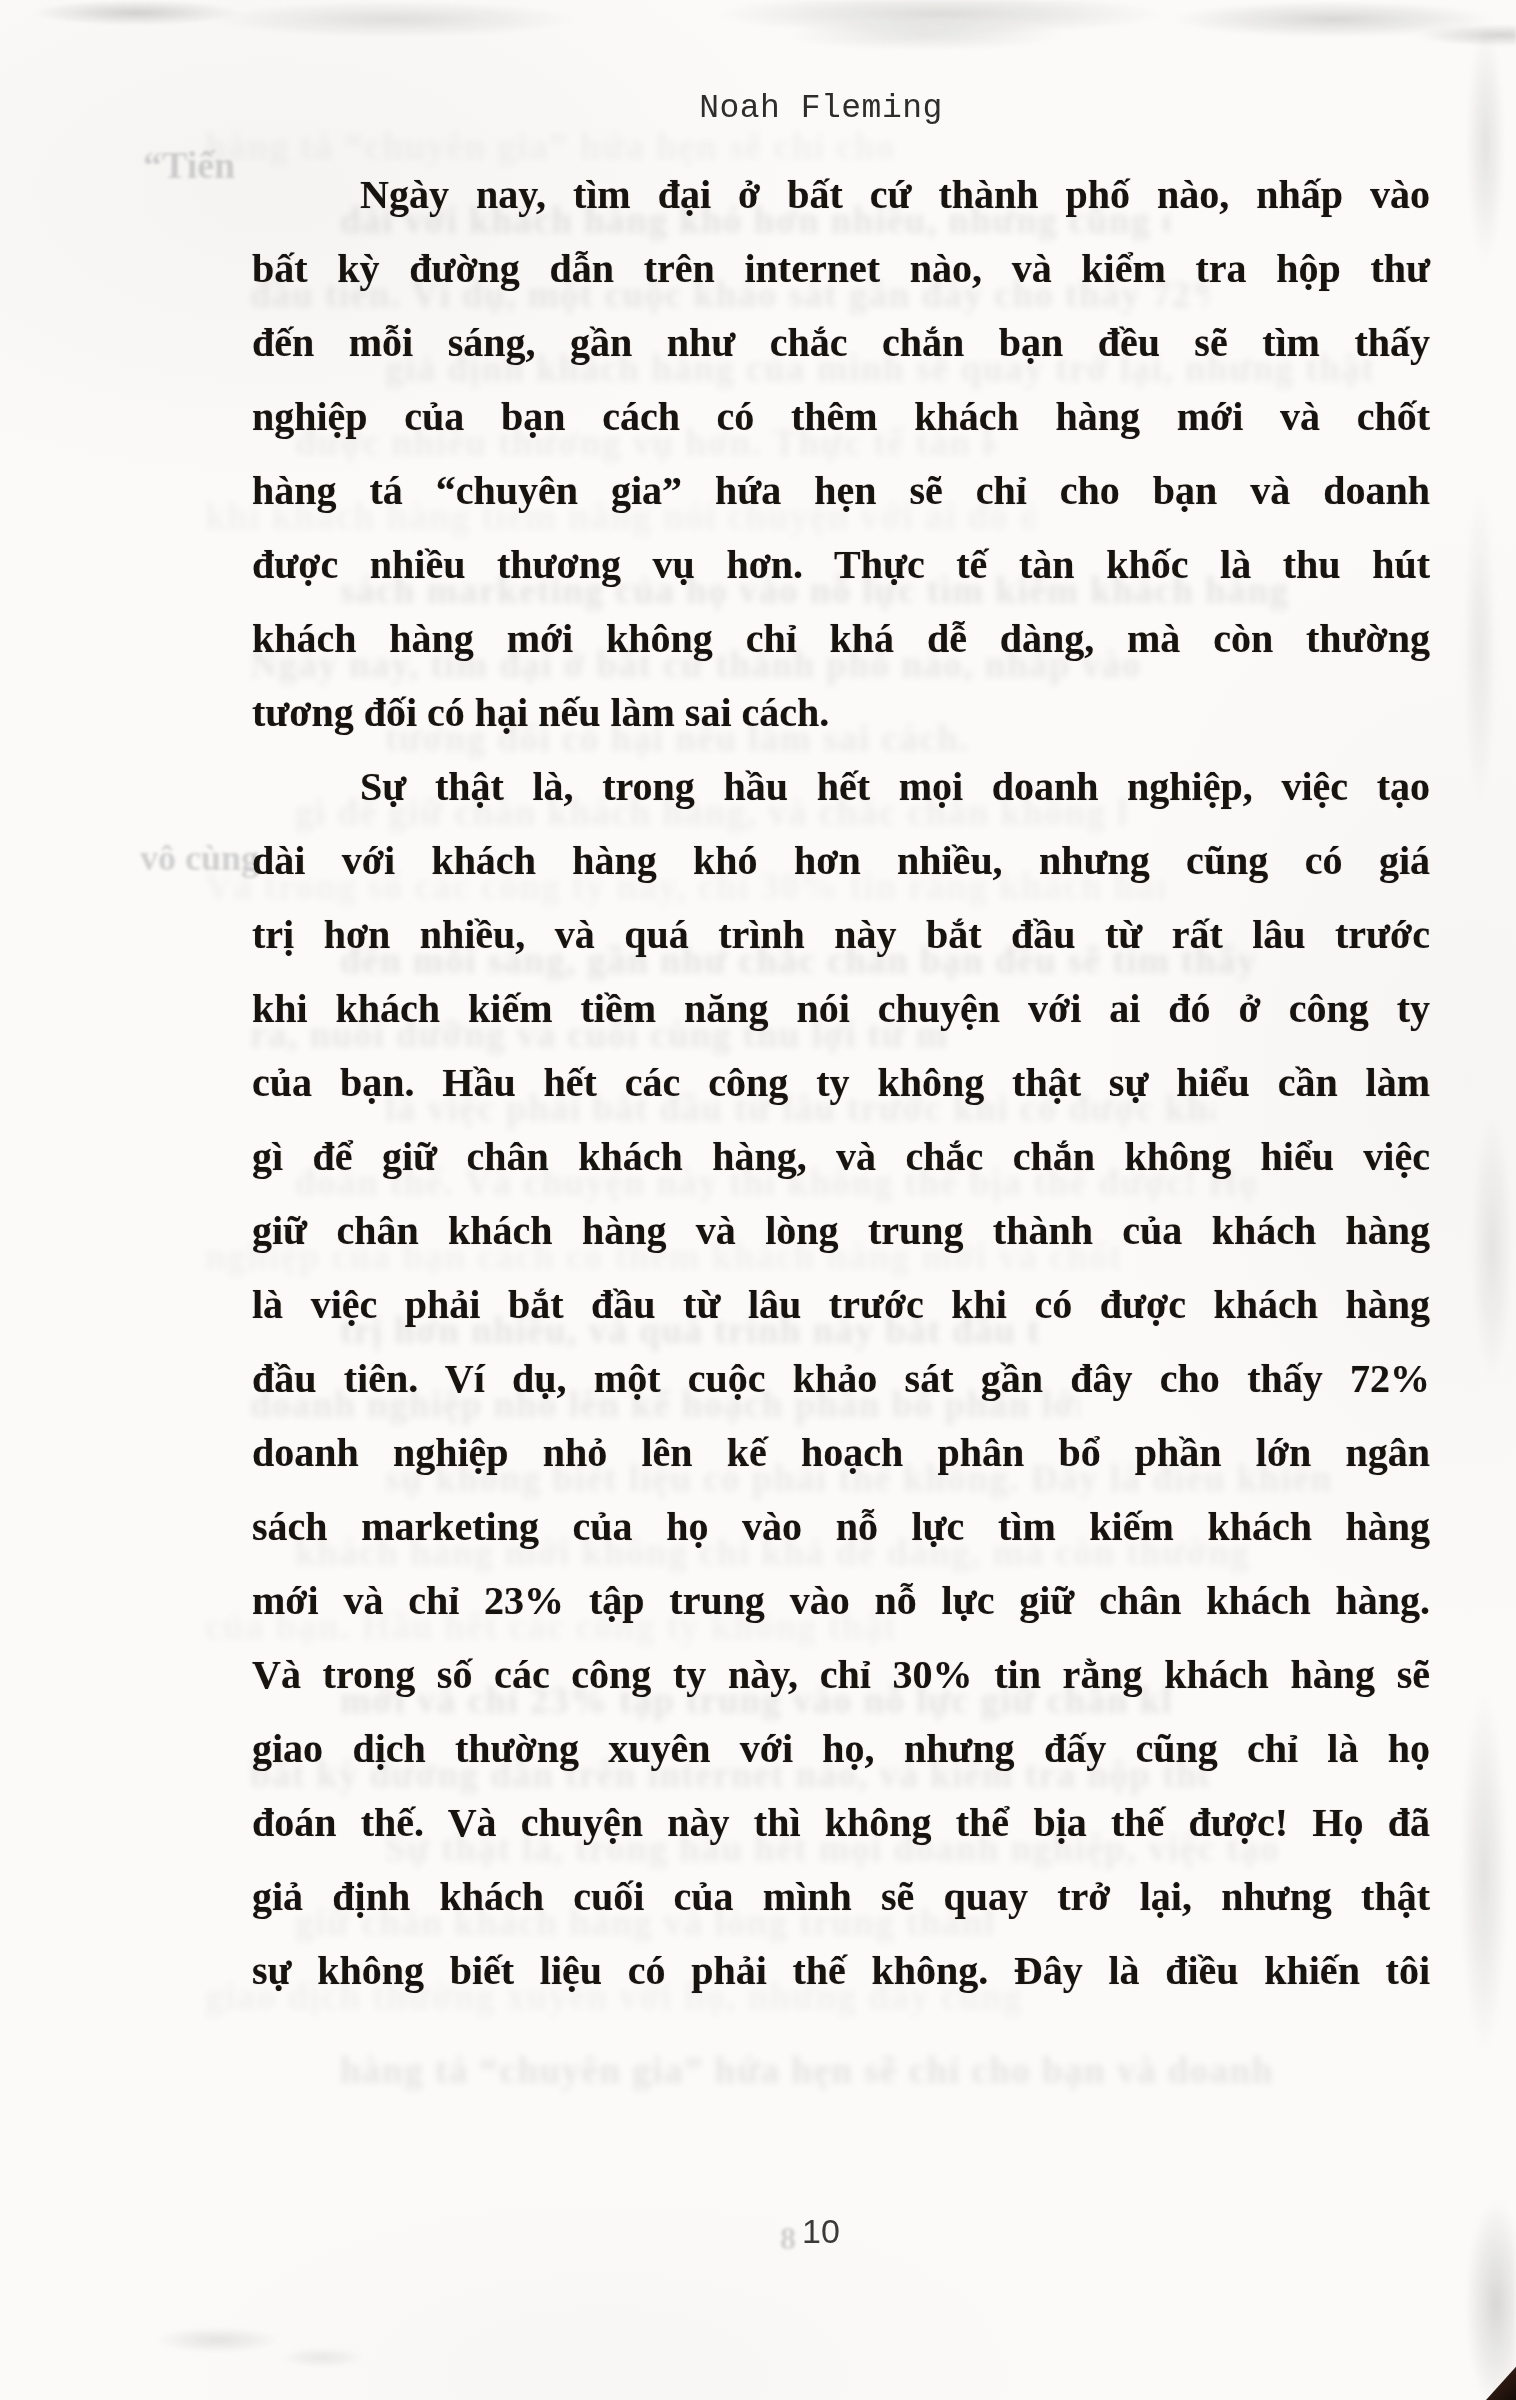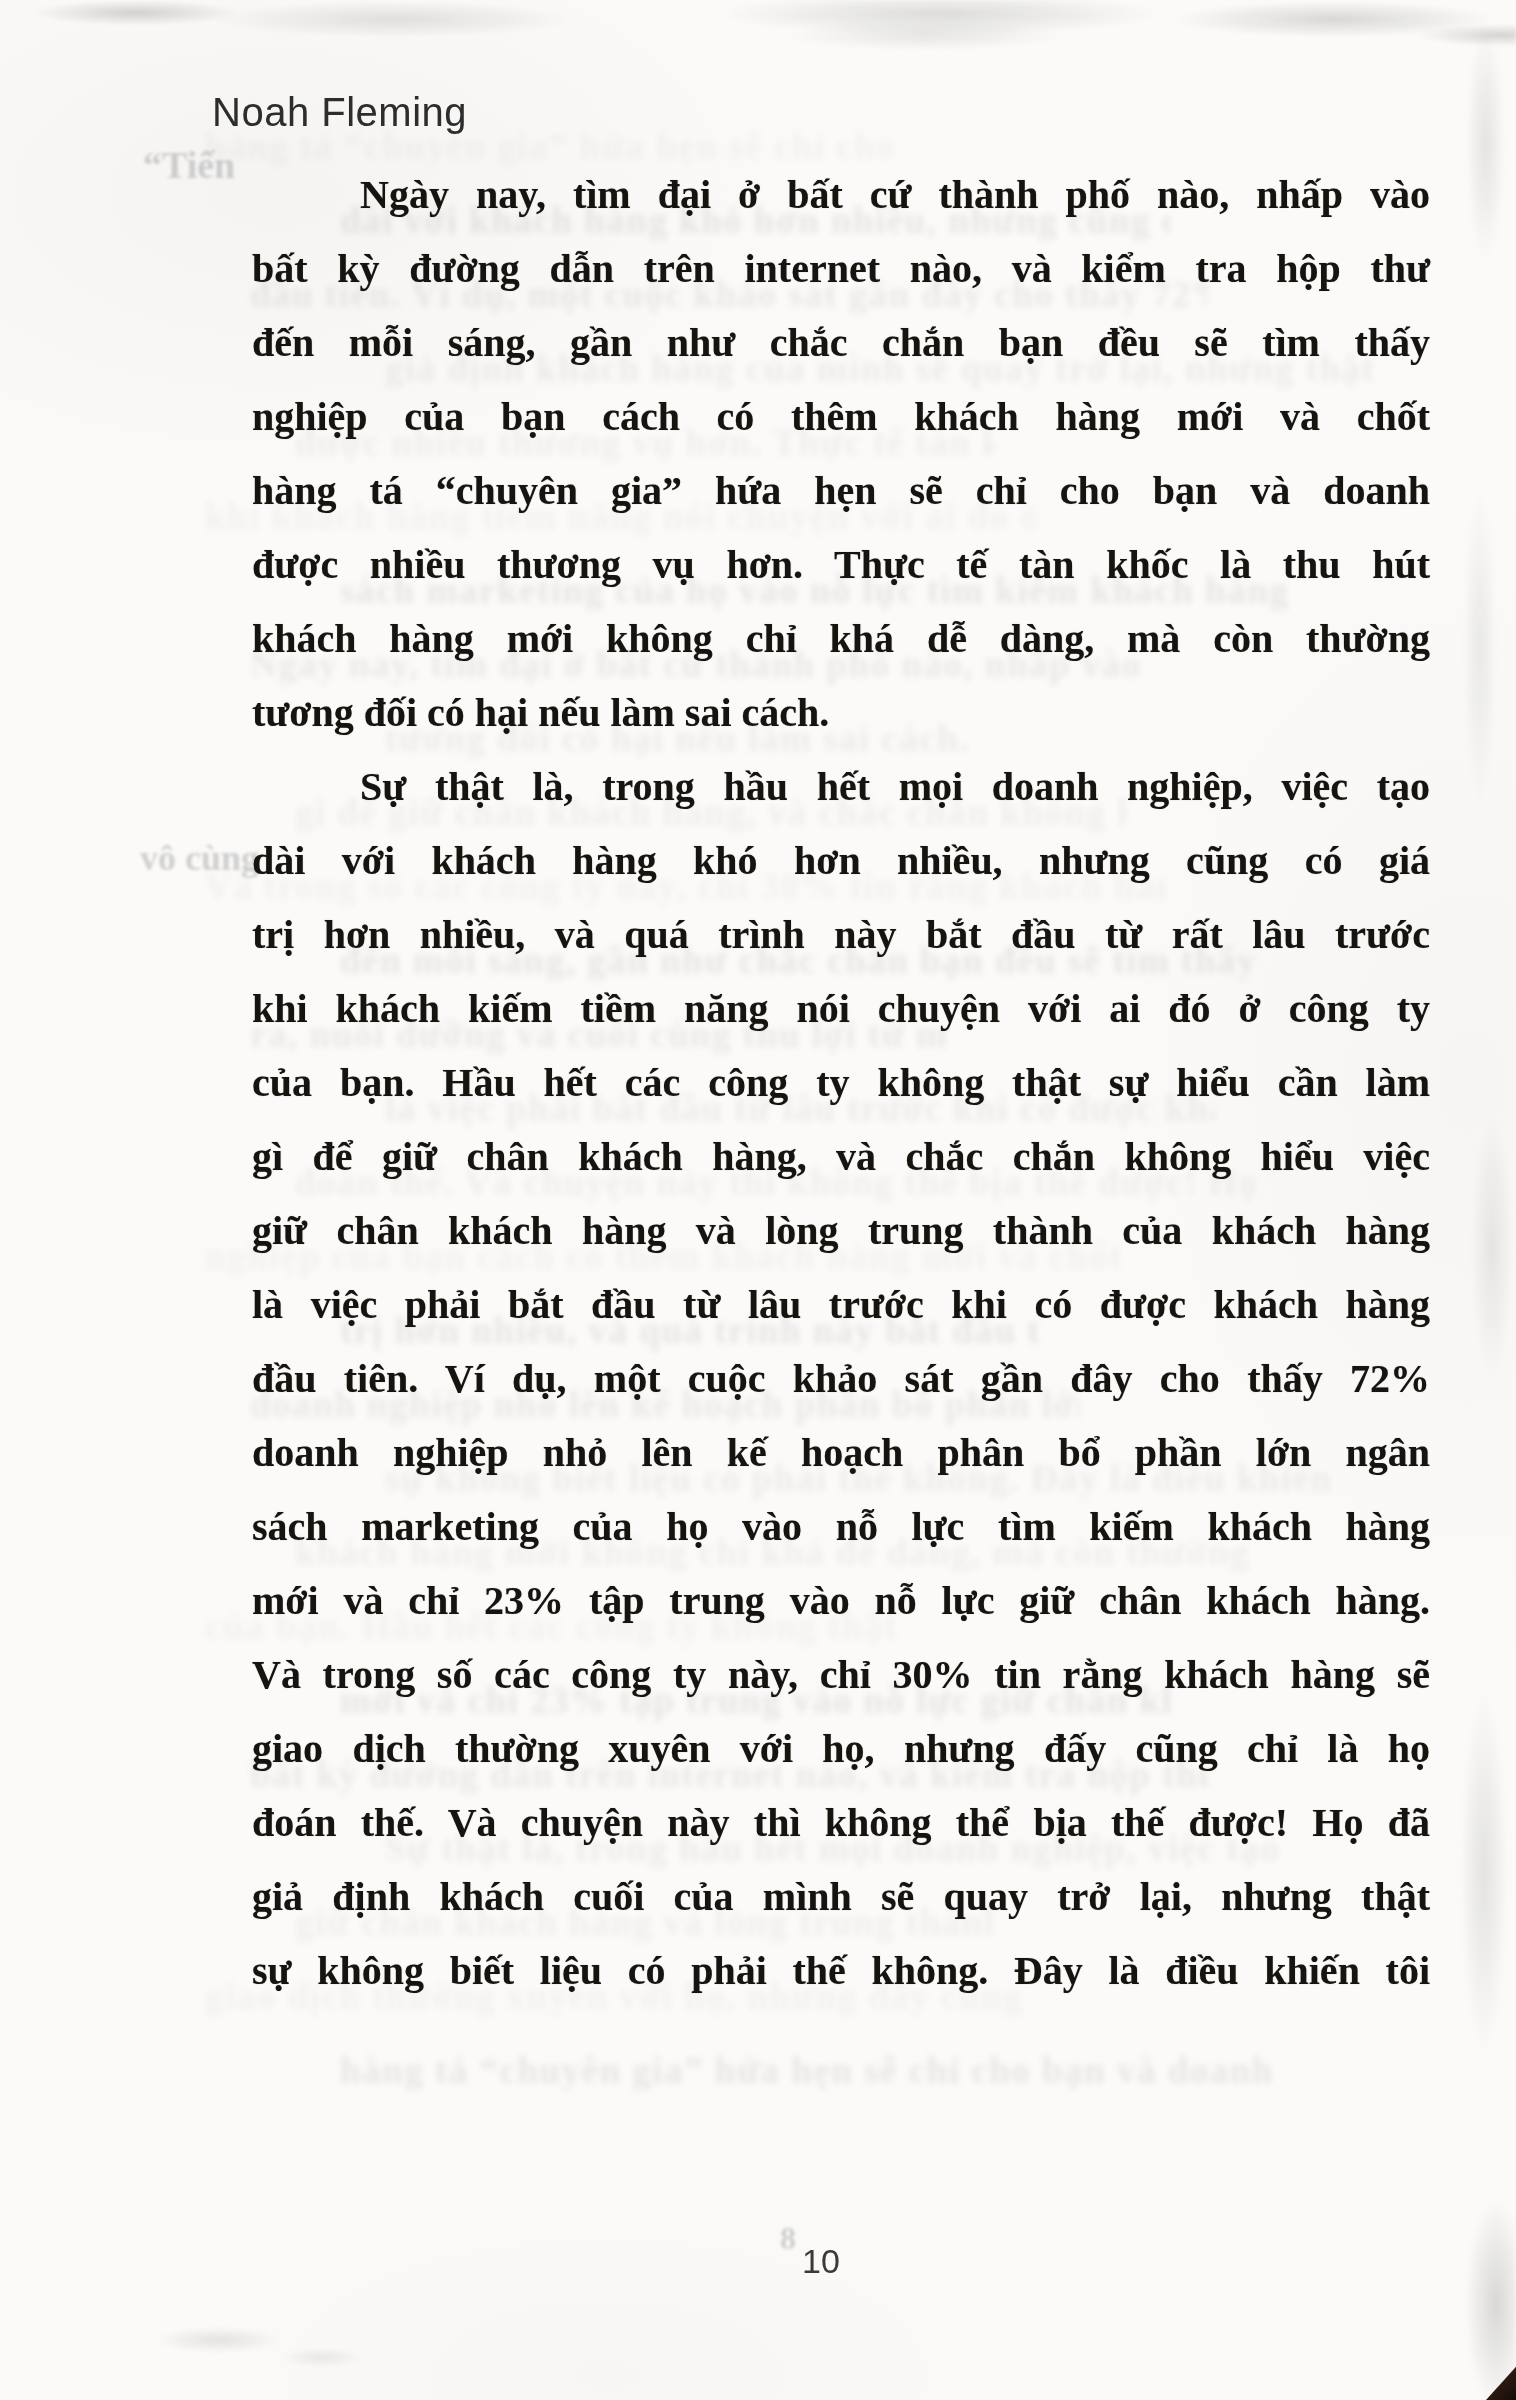--- a/index.html
+++ b/index.html
@@ -56,38 +56,38 @@
     color:#565662;filter:blur(3px);
     white-space:nowrap;overflow:hidden;
   }
   .ghost-frag{
     position:absolute;font-size:38px;font-weight:bold;
     color:#6b6b74;opacity:.30;filter:blur(1.4px);line-height:1;
   }
   
   .header{
     position:absolute;top:90px;left:212px;width:1218px;
-    text-align:left;
-    font-family:Liberation Sans, sans-serif;
-    font-size:40px;letter-spacing:.5px;color:#2d2d2d;
+    text-align:center;
+    font-family:Liberation Mono, monospace;
+    font-size:33px;letter-spacing:.5px;color:#2d2d2d;
   }
   .text-column{
     position:absolute;top:158px;left:212px;width:1218px;
     font-size:40px;line-height:74px;font-weight:bold;
     color:#17130f;
     text-shadow:0 0 1px rgba(20,15,10,.35);
   }
   .line{text-align:justify;text-align-last:justify;margin-left:40px;}
   .line.indent{text-indent:108px;}
   .line.endpara{text-align-last:left;}
   .page-number{
     position:absolute;top:2212px;left:212px;width:1218px;
     text-align:center;
     font-family:"Liberation Sans", sans-serif;
-    font-size:34px;color:#3a3a3a;margin-top:30px;
+    font-size:34px;color:#3a3a3a;
   }
 </style>
 </head>
 <body>
 
 <div class="page">
   <div class="ghost-layer">
       <div class="ghost-line" style="top: 118px; left: 205px; width: 700px; opacity: 0.055;">hàng tá “chuyên gia” hứa hẹn sẽ chỉ cho bạn và doanh</div>
       <div class="ghost-line" style="top: 192px; left: 340px; width: 830px; opacity: 0.127;">dài với khách hàng khó hơn nhiều, nhưng cũng có giá</div>
       <div class="ghost-line" style="top: 266px; left: 250px; width: 960px; opacity: 0.109;">đầu tiên. Ví dụ, một cuộc khảo sát gần đây cho thấy 72%</div>

